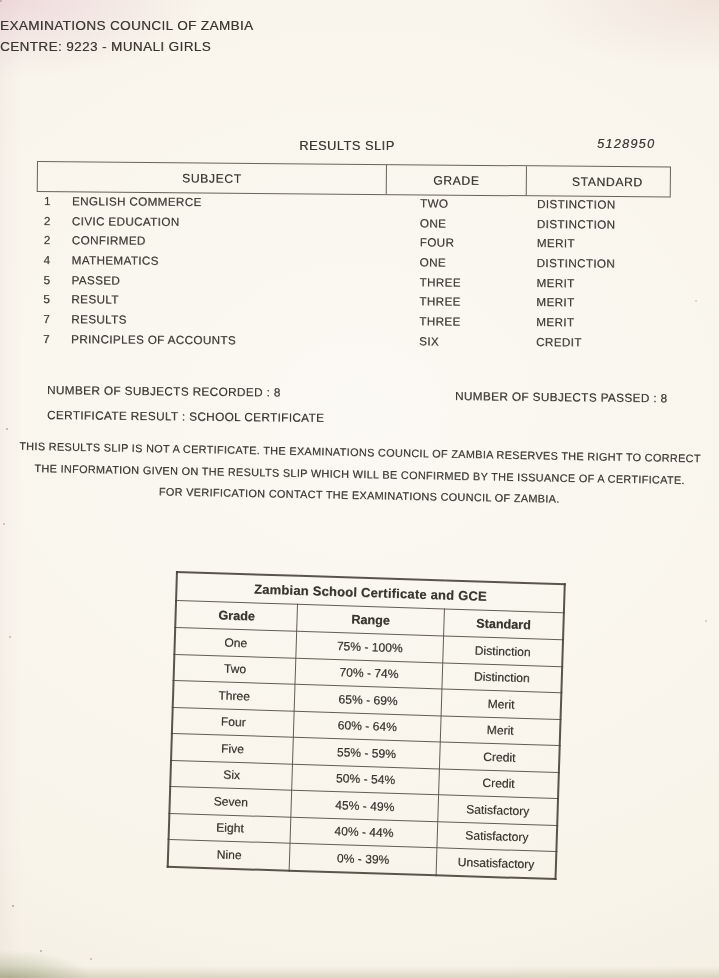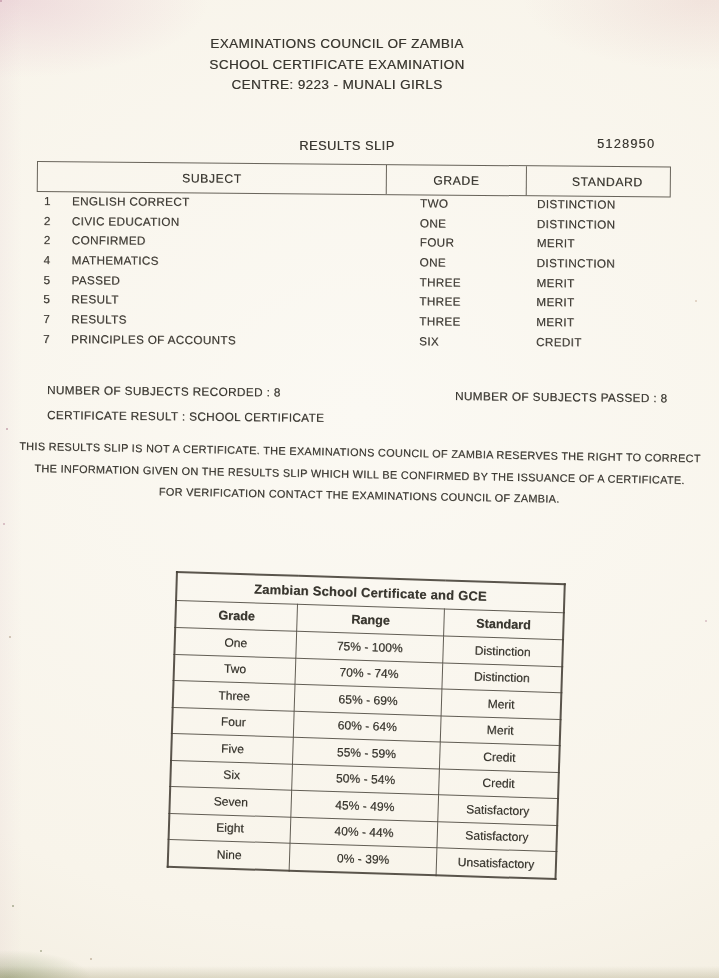--- a/index.html
+++ b/index.html
@@ -21,27 +21,27 @@
   }
   .speckles{position:absolute;top:0;left:0;width:2px;height:2px;border-radius:50%;
     background:rgba(150,85,115,0.45);
     box-shadow: 6px 428px 0 rgba(150,85,115,0.5), 3px 523px 0 rgba(150,85,115,0.4),
                 9px 636px 0 rgba(120,90,60,0.4), 12px 905px 0 rgba(90,100,55,0.5),
                 40px 950px 0 rgba(90,100,55,0.45), 90px 958px 0 rgba(120,90,60,0.4),
                 695px 300px 0 rgba(160,120,90,0.35), 705px 620px 0 rgba(150,85,115,0.35);}
   .ink{ text-shadow: 0.4px 0.3px 0.5px rgba(70,64,55,0.55); }
 
   
-  .doc-header{position:absolute;top:36px;left:0;width:674px;text-align:center;color:#38362f;}
+  .doc-header{position:absolute;top:18px;left:0;width:674px;text-align:left;color:#38362f;}
   .doc-header .line{font-size:13.5px;letter-spacing:0.4px;margin-bottom:5.5px;}
 
   
   .slip-title{position:absolute;top:138px;left:0;width:694px;text-align:center;
     font-size:12.8px;letter-spacing:0.5px;color:#3a3832;}
-  .serial{position:absolute;top:136px;left:597px;font-size:12.8px;letter-spacing:1.2px;color:#3a3832;}
+  .serial{position:absolute;top:136px;left:597px;font-size:12.8px;letter-spacing:1.2px;color:#3a3832;font-style:italic;}
 
   
   .rtable{position:absolute;top:161px;left:37px;width:632px;height:29px;display:flex;
     border:1.6px solid rgba(78,73,64,0.85);transform:rotate(0.5deg);transform-origin:0 0;}
   .rtable .cell{display:flex;align-items:center;justify-content:center;
     font-size:12.2px;letter-spacing:0.6px;color:#393731;}
   .cell-subject{width:348px;border-right:1.4px solid rgba(78,73,64,0.85);}
   .cell-grade{width:139px;border-right:1.4px solid rgba(78,73,64,0.85);}
   .cell-standard{flex:1;justify-content:flex-start;padding-left:18px;}
 
@@ -78,37 +78,36 @@
   .col-standard{width:106px;}
 </style>
 </head>
 <body>
 
 <div class="page">
   <div class="speckles"></div>
 
   <div class="doc-header ink">
     <div class="line">EXAMINATIONS COUNCIL OF ZAMBIA</div>
-    <div class="line">SCHOOL CERTIFICATE EXAMINATION</div>
     <div class="line">CENTRE: 9223 - MUNALI GIRLS</div>
   </div>
 
   <div class="slip-title ink">RESULTS SLIP</div>
   <div class="serial ink">5128950</div>
 
   <div class="rtable">
     <div class="cell cell-subject ink">SUBJECT</div>
     <div class="cell cell-grade ink">GRADE</div>
     <div class="cell cell-standard ink">STANDARD</div>
   </div>
 
   <div class="rrows">
     <div class="rrow ink">
       <span class="no">1</span>
-      <span class="sub">ENGLISH CORRECT</span>
+      <span class="sub">ENGLISH COMMERCE</span>
       <span class="grd">TWO</span>
       <span class="std">DISTINCTION</span>
     </div>
     <div class="rrow ink">
       <span class="no">2</span>
       <span class="sub">CIVIC EDUCATION</span>
       <span class="grd">ONE</span>
       <span class="std">DISTINCTION</span>
     </div>
     <div class="rrow ink">

